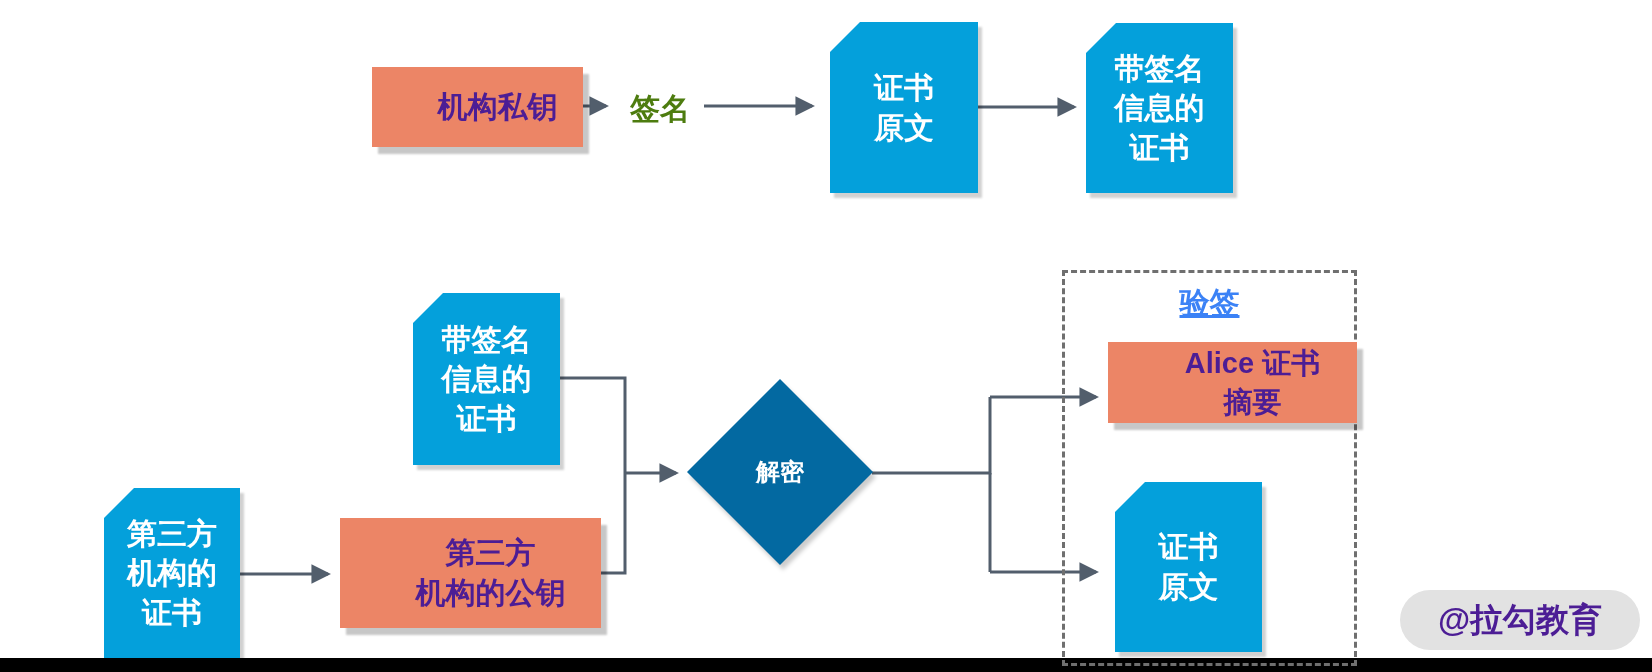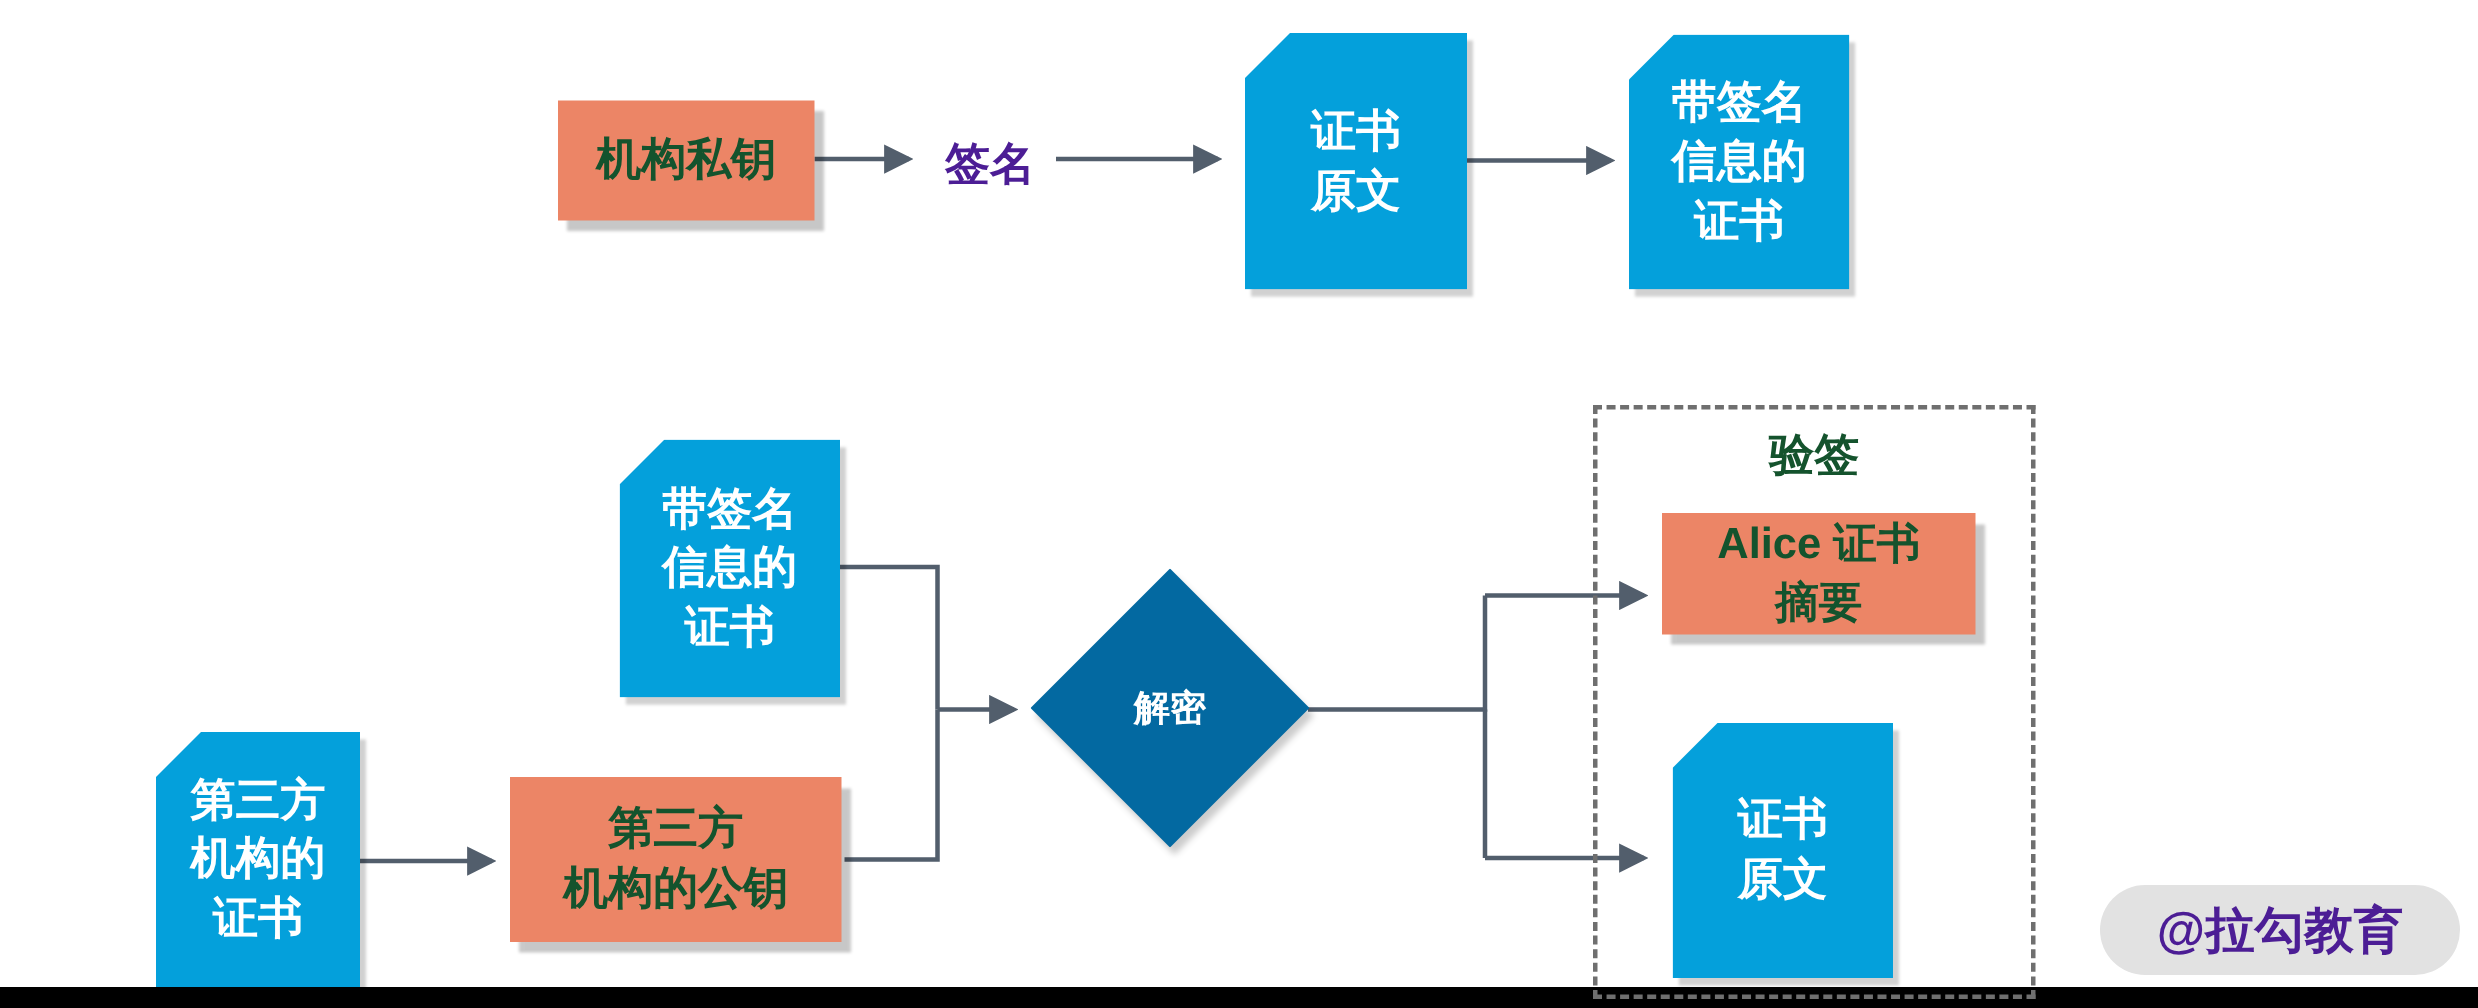--- a/index.html
+++ b/index.html
@@ -17,25 +17,26 @@
     left: 0; top: 0;
     z-index: 1;
   }
   
   .node {
     position: absolute;
     display: flex;
     align-items: center;
     justify-content: center;
     text-align: center;
-    color: #14532d;
+    color: #4c1d95;
     font-weight: bold;
     white-space: pre-line;
     line-height: 1.32;
     z-index: 4;
+    padding-left: 40px;
   }
   .orange-box {
     background: #EC8566;
     font-size: 30px;
     box-shadow: 6px 7px 2px rgba(0,0,0,0.22);
   }
   .doc-wrap {
     position: absolute;
     filter: drop-shadow(4px 5px 1px rgba(0,0,0,0.18));
     z-index: 4;
@@ -67,21 +68,21 @@
     clip-path: polygon(50% 0, 100% 50%, 50% 100%, 0 50%);
     display: flex;
     align-items: center;
     justify-content: center;
     color: #ffffff;
     font-weight: bold;
     font-size: 24px;
   }
   .flow-label {
     position: absolute;
-    color: #4c1d95;
+    color: #4d7c0f;
     font-weight: bold;
     font-size: 30px;
     z-index: 4;
   }
   
   #node-org-private-key   { left:372px;  top:67px;  width:171px; height:80px; }
   #sign-label             { left:620px;  top:89px;  width:80px;  text-align:center; }
   #wrap-cert-original-top { left:830px;  top:22px;  width:148px; height:171px; }
   #wrap-signed-cert-top   { left:1086px; top:23px;  width:147px; height:170px; }
   #wrap-signed-cert-mid   { left:413px;  top:293px; width:147px; height:172px; }
@@ -94,23 +95,24 @@
     width: 295px; height: 396px;
     border: 3px dashed #6F6F6F;
     box-sizing: border-box;
     z-index: 3;
     background: transparent;
   }
   #verify-label {
     position: absolute;
     left: 0; right: 0; top: 10px;
     text-align: center;
-    color: #14532d;
-    font-weight: bold;
-    font-size: 30px;
+    color: #3b82f6;
+    font-weight: bold;
+    font-size: 30px;
+    text-decoration: underline;
   }
   #node-alice-digest       { left:1108px; top:342px; width:209px; height:81px; font-size:29px; }
   #wrap-cert-original-bot  { left:1115px; top:482px; width:147px; height:170px; }
   #watermark {
     position: absolute;
     left: 1400px; top: 590px;
     width: 240px; height: 60px;
     border-radius: 30px;
     background: #E2E2E2;
     display: flex;

